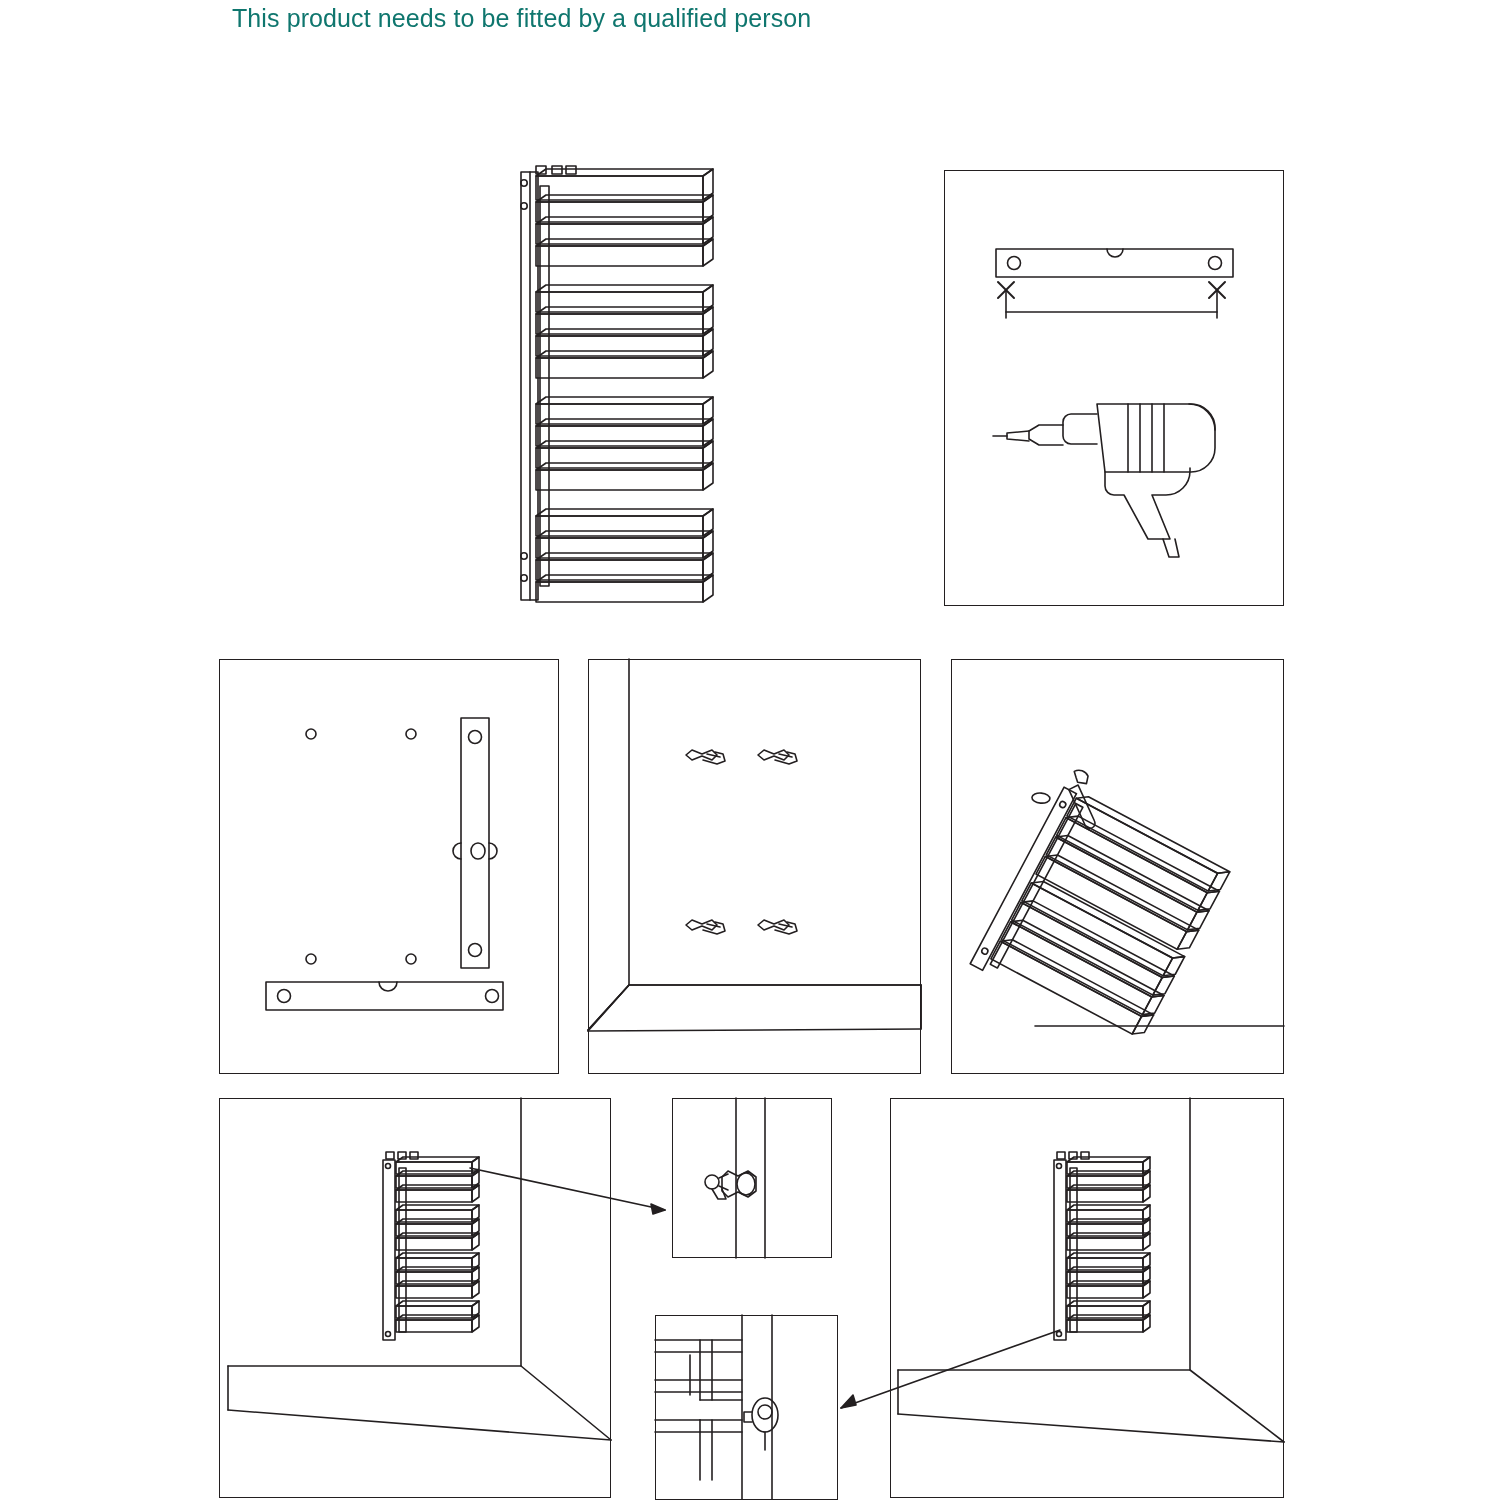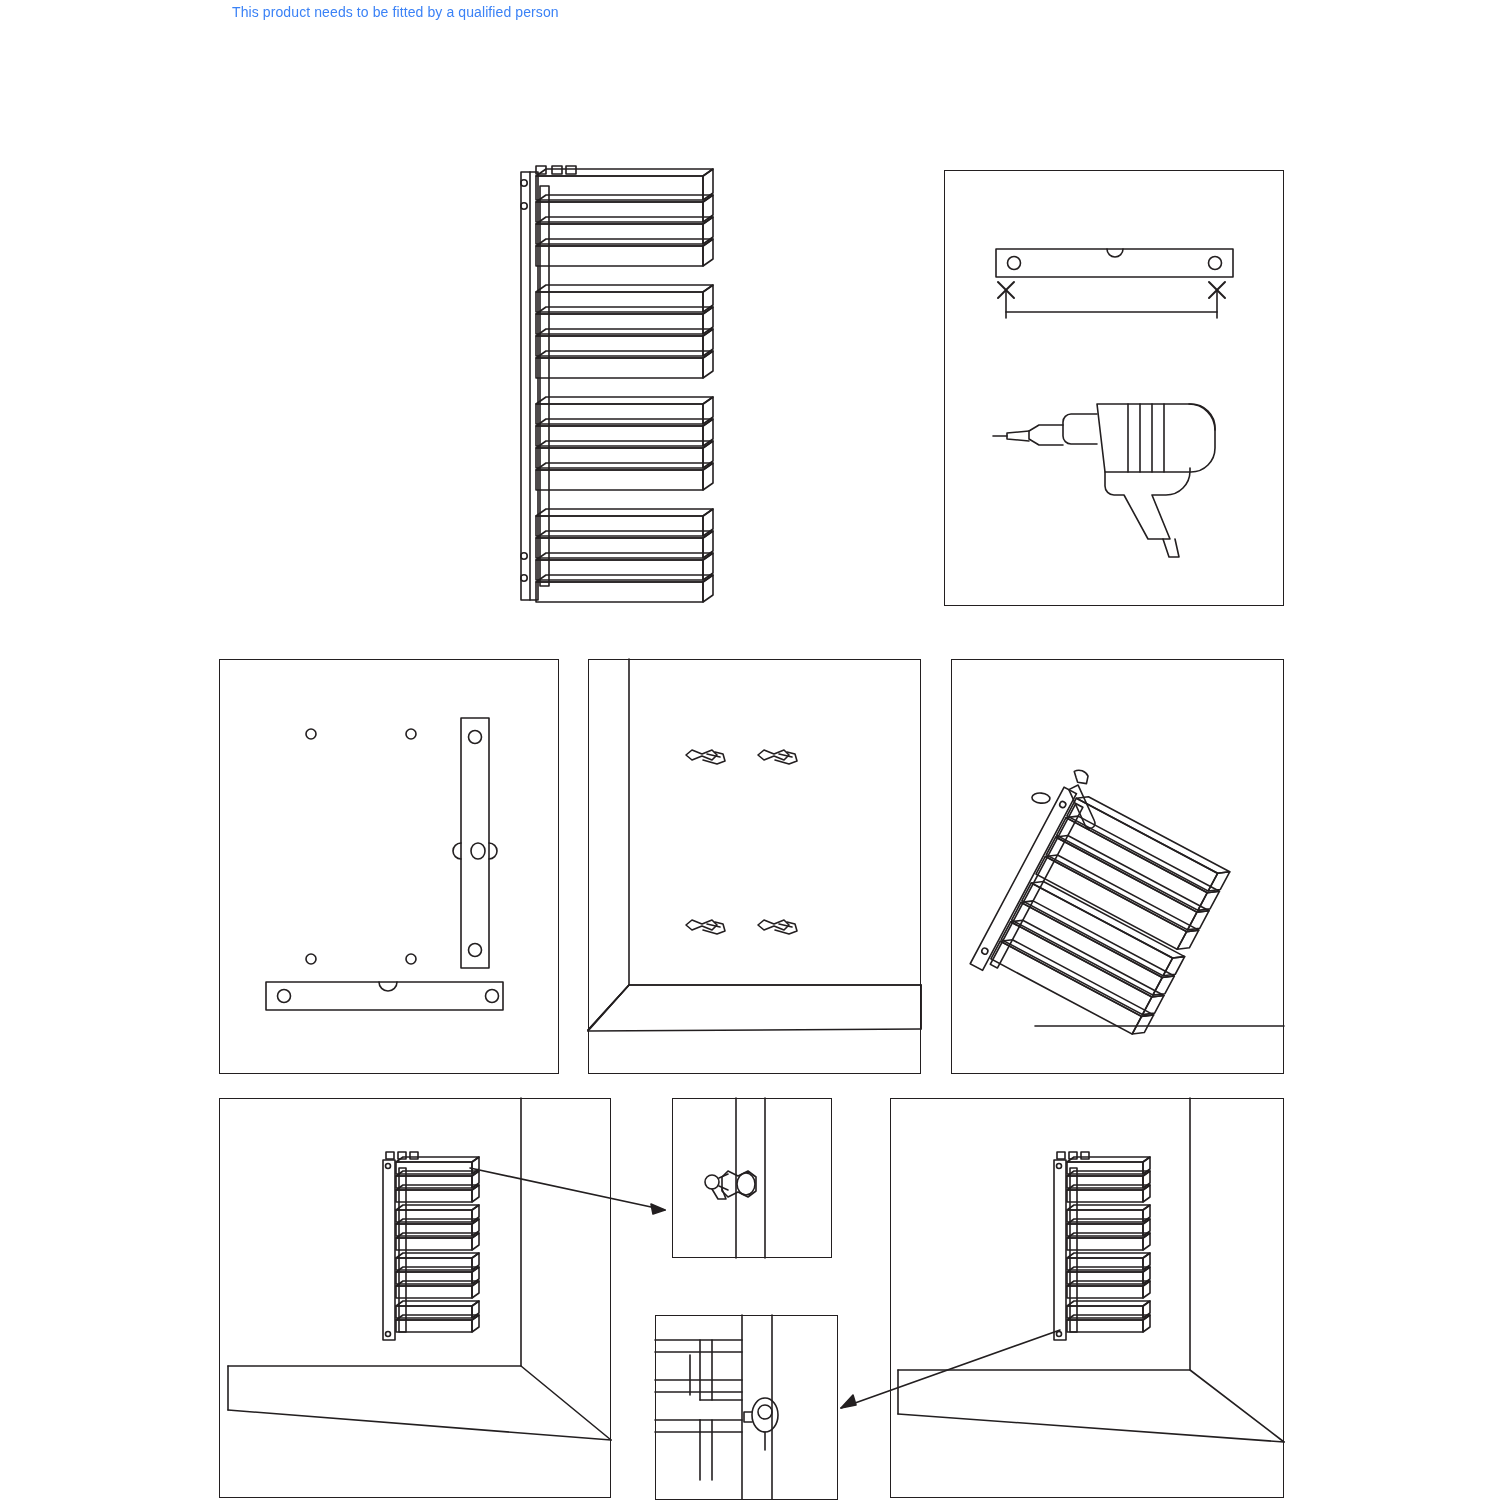--- a/index.html
+++ b/index.html
@@ -16,23 +16,23 @@
     overflow: hidden;
   }
   .sheet {
     position: absolute;
     inset: 0;
   }
   .notice {
     position: absolute;
     left: 232px;
     top: 4px;
-    font-size: 14px;
+    font-size: 25px;
     letter-spacing: 0.1px;
-    color: #3b82f6;
+    color: #0f766e;
     white-space: nowrap;
   }
   .panel {
     position: absolute;
     border: 1.6px solid #231f20;
     background: #ffffff;
     box-sizing: border-box;
   }
   .svg-layer {
     position: absolute;

